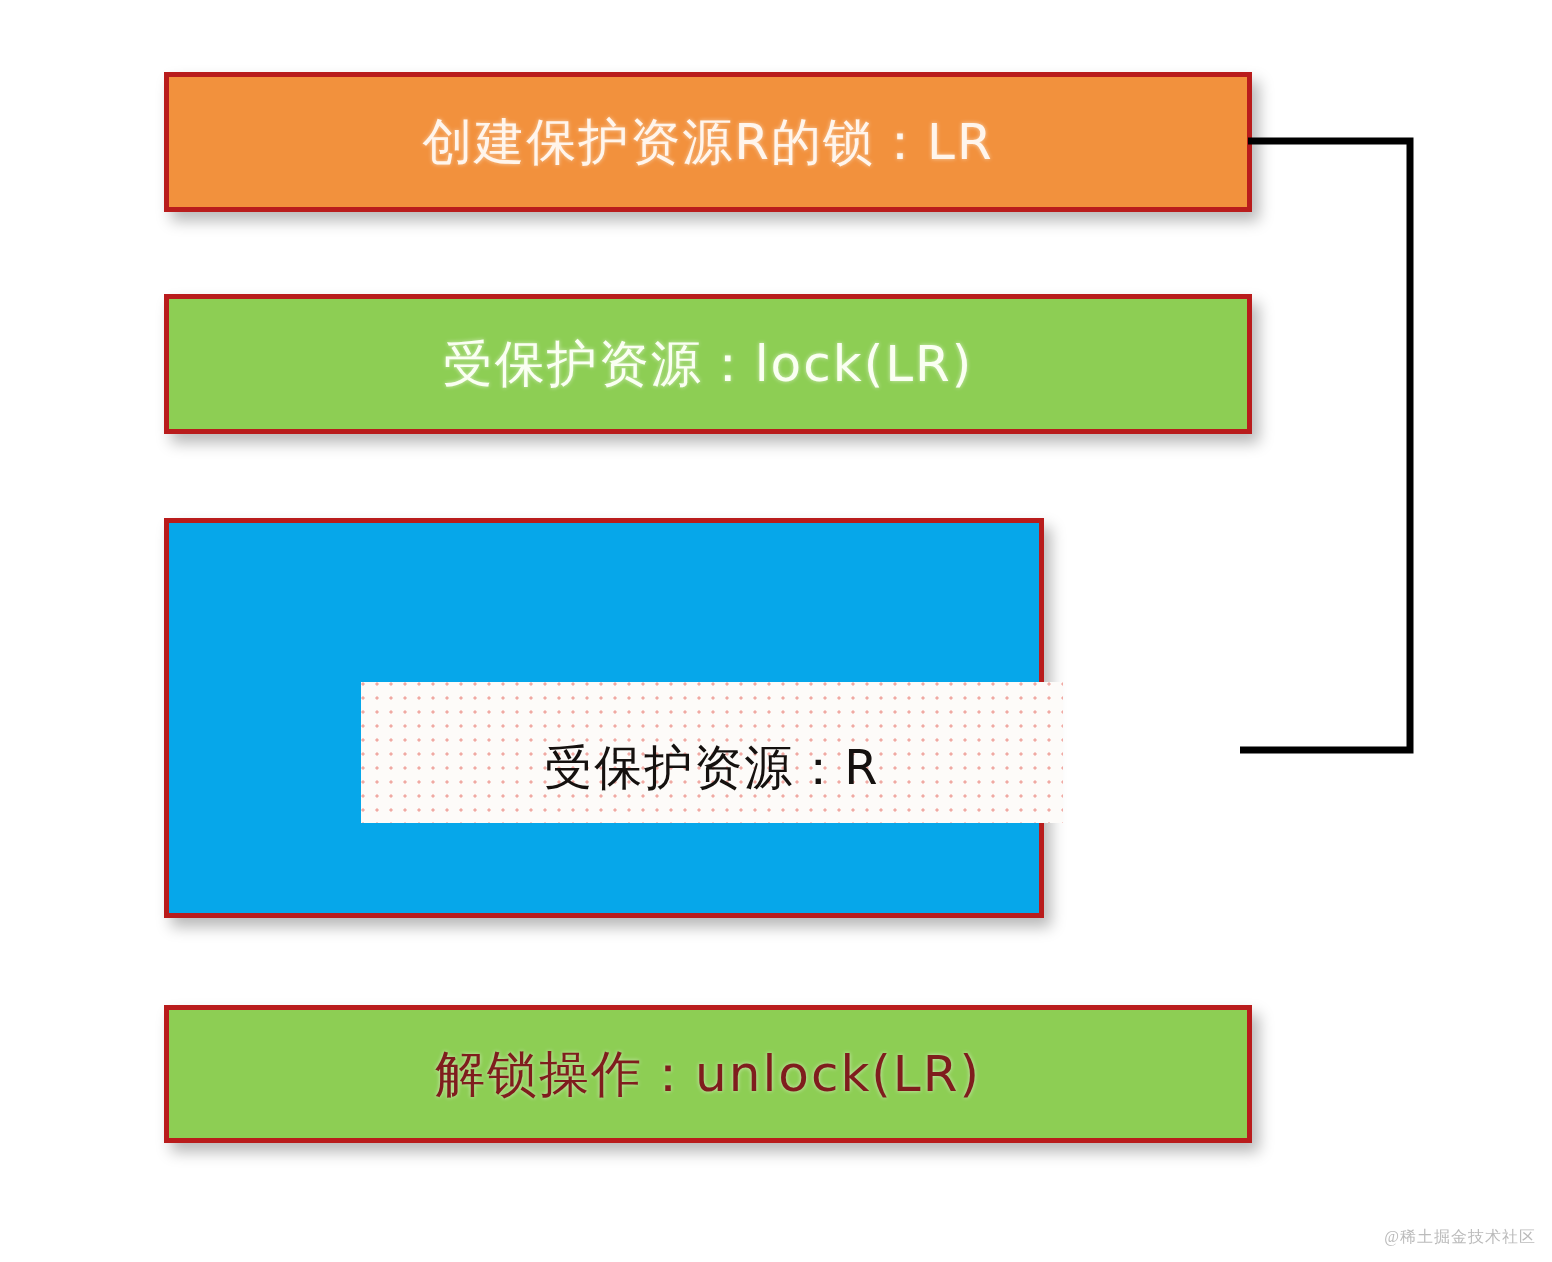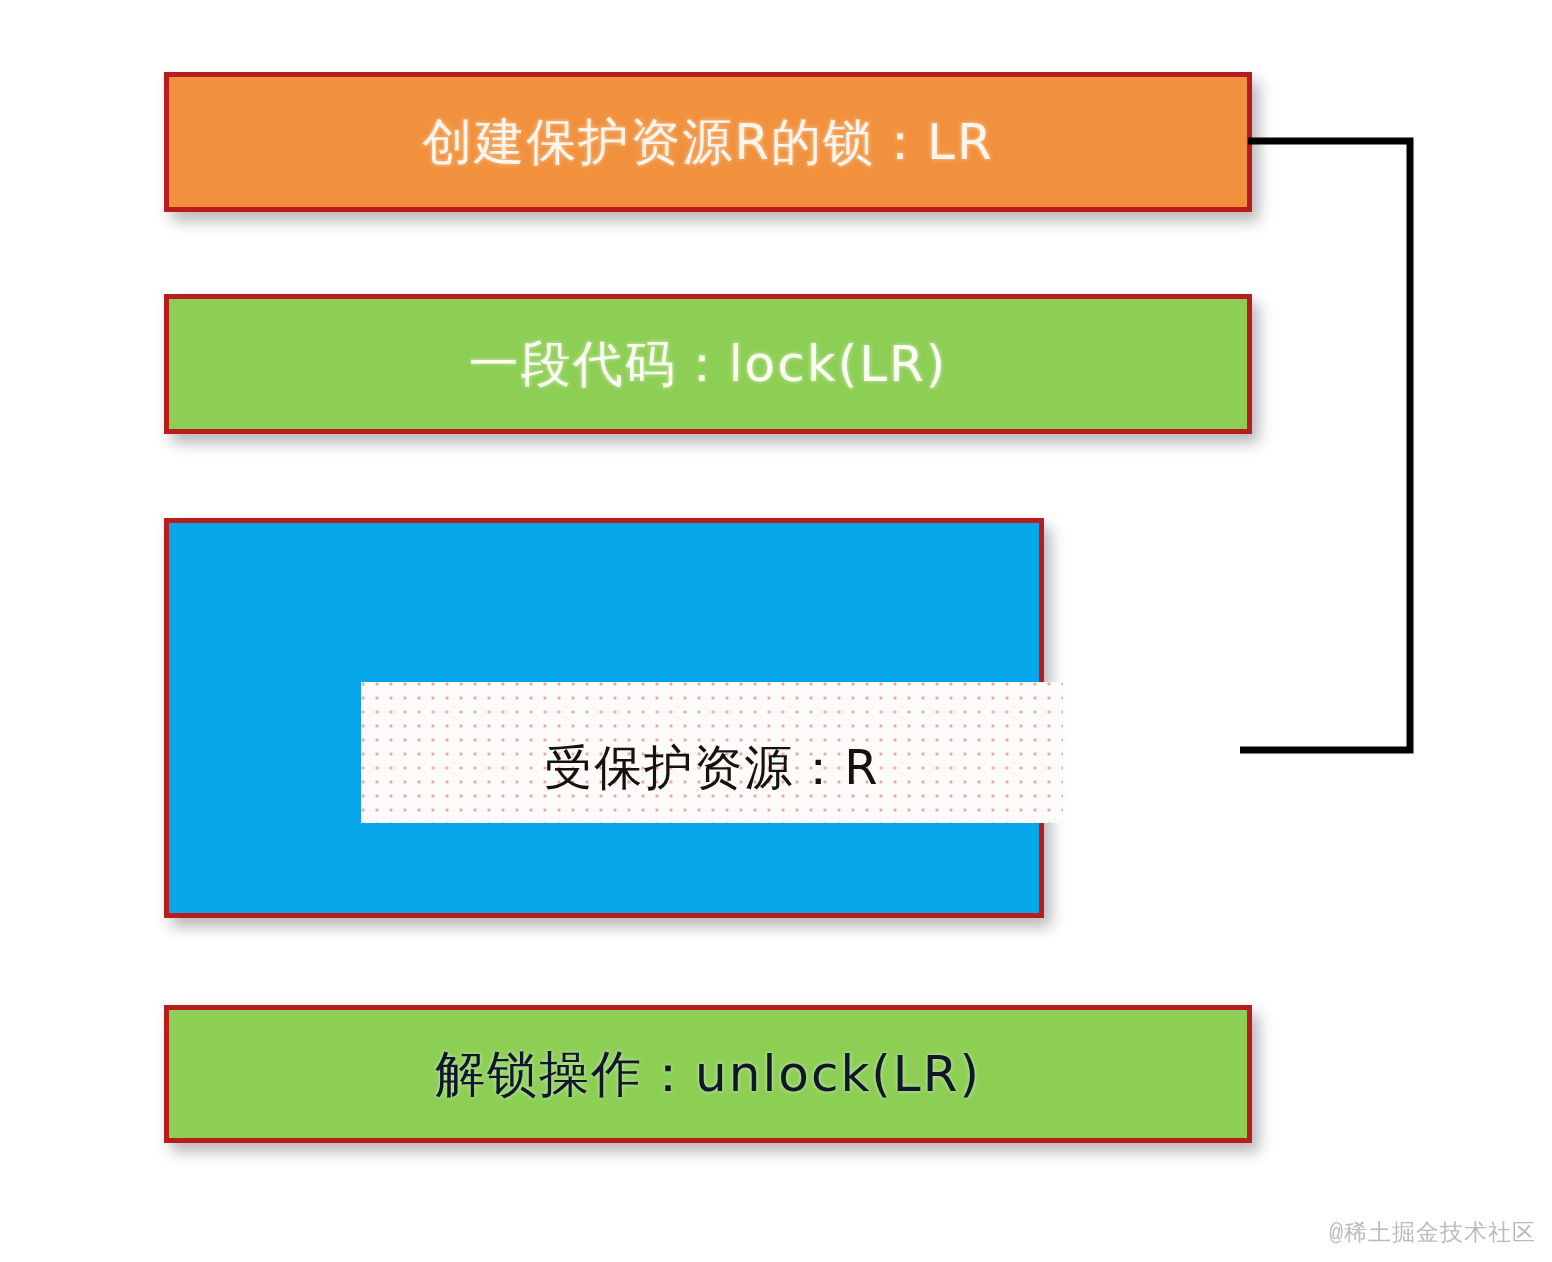--- a/index.html
+++ b/index.html
@@ -113,57 +113,57 @@
   
   #box-unlock-op {
     left: 164px;
     top: 1005px;
     width: 1088px;
     height: 138px;
     background: #8DCE54;
     align-items: center;
   }
   #box-unlock-op .node-label {
-    color: #0f172a;
+    color: #7f1d1d;
     text-shadow: 0 0 4px rgba(255,255,255,0.6);
   }
 
   
   #connector-lock-to-resource {
     position: absolute;
     left: 1240px;
     top: 120px;
     width: 200px;
     height: 660px;
     pointer-events: none;
   }
 
   
   #watermark {
     position: absolute;
     right: 16px;
     bottom: 14px;
-    font-size: 23px;
+    font-size: 16px;
     color: #BBBBBB;
     letter-spacing: 1px;
-    font-family: Liberation Mono, monospace;
+    font-family: Liberation Serif, serif;
     white-space: nowrap;
   }
 </style>
 </head>
 <body>
 
 <div id="canvas">
 
   <div class="node" id="box-create-lock">
     <span class="node-label">创建保护资源R的锁：LR</span>
   </div>
 
   <div class="node" id="box-lock-op">
-    <span class="node-label">一段代码：lock(LR)</span>
+    <span class="node-label">受保护资源：lock(LR)</span>
   </div>
 
   <div class="node" id="box-critical-section">
     <span class="node-label">临界区：一段代码</span>
 
     <div id="box-protected-resource">
       <span class="node-label">受保护资源：R</span>
     </div>
   </div>
 

